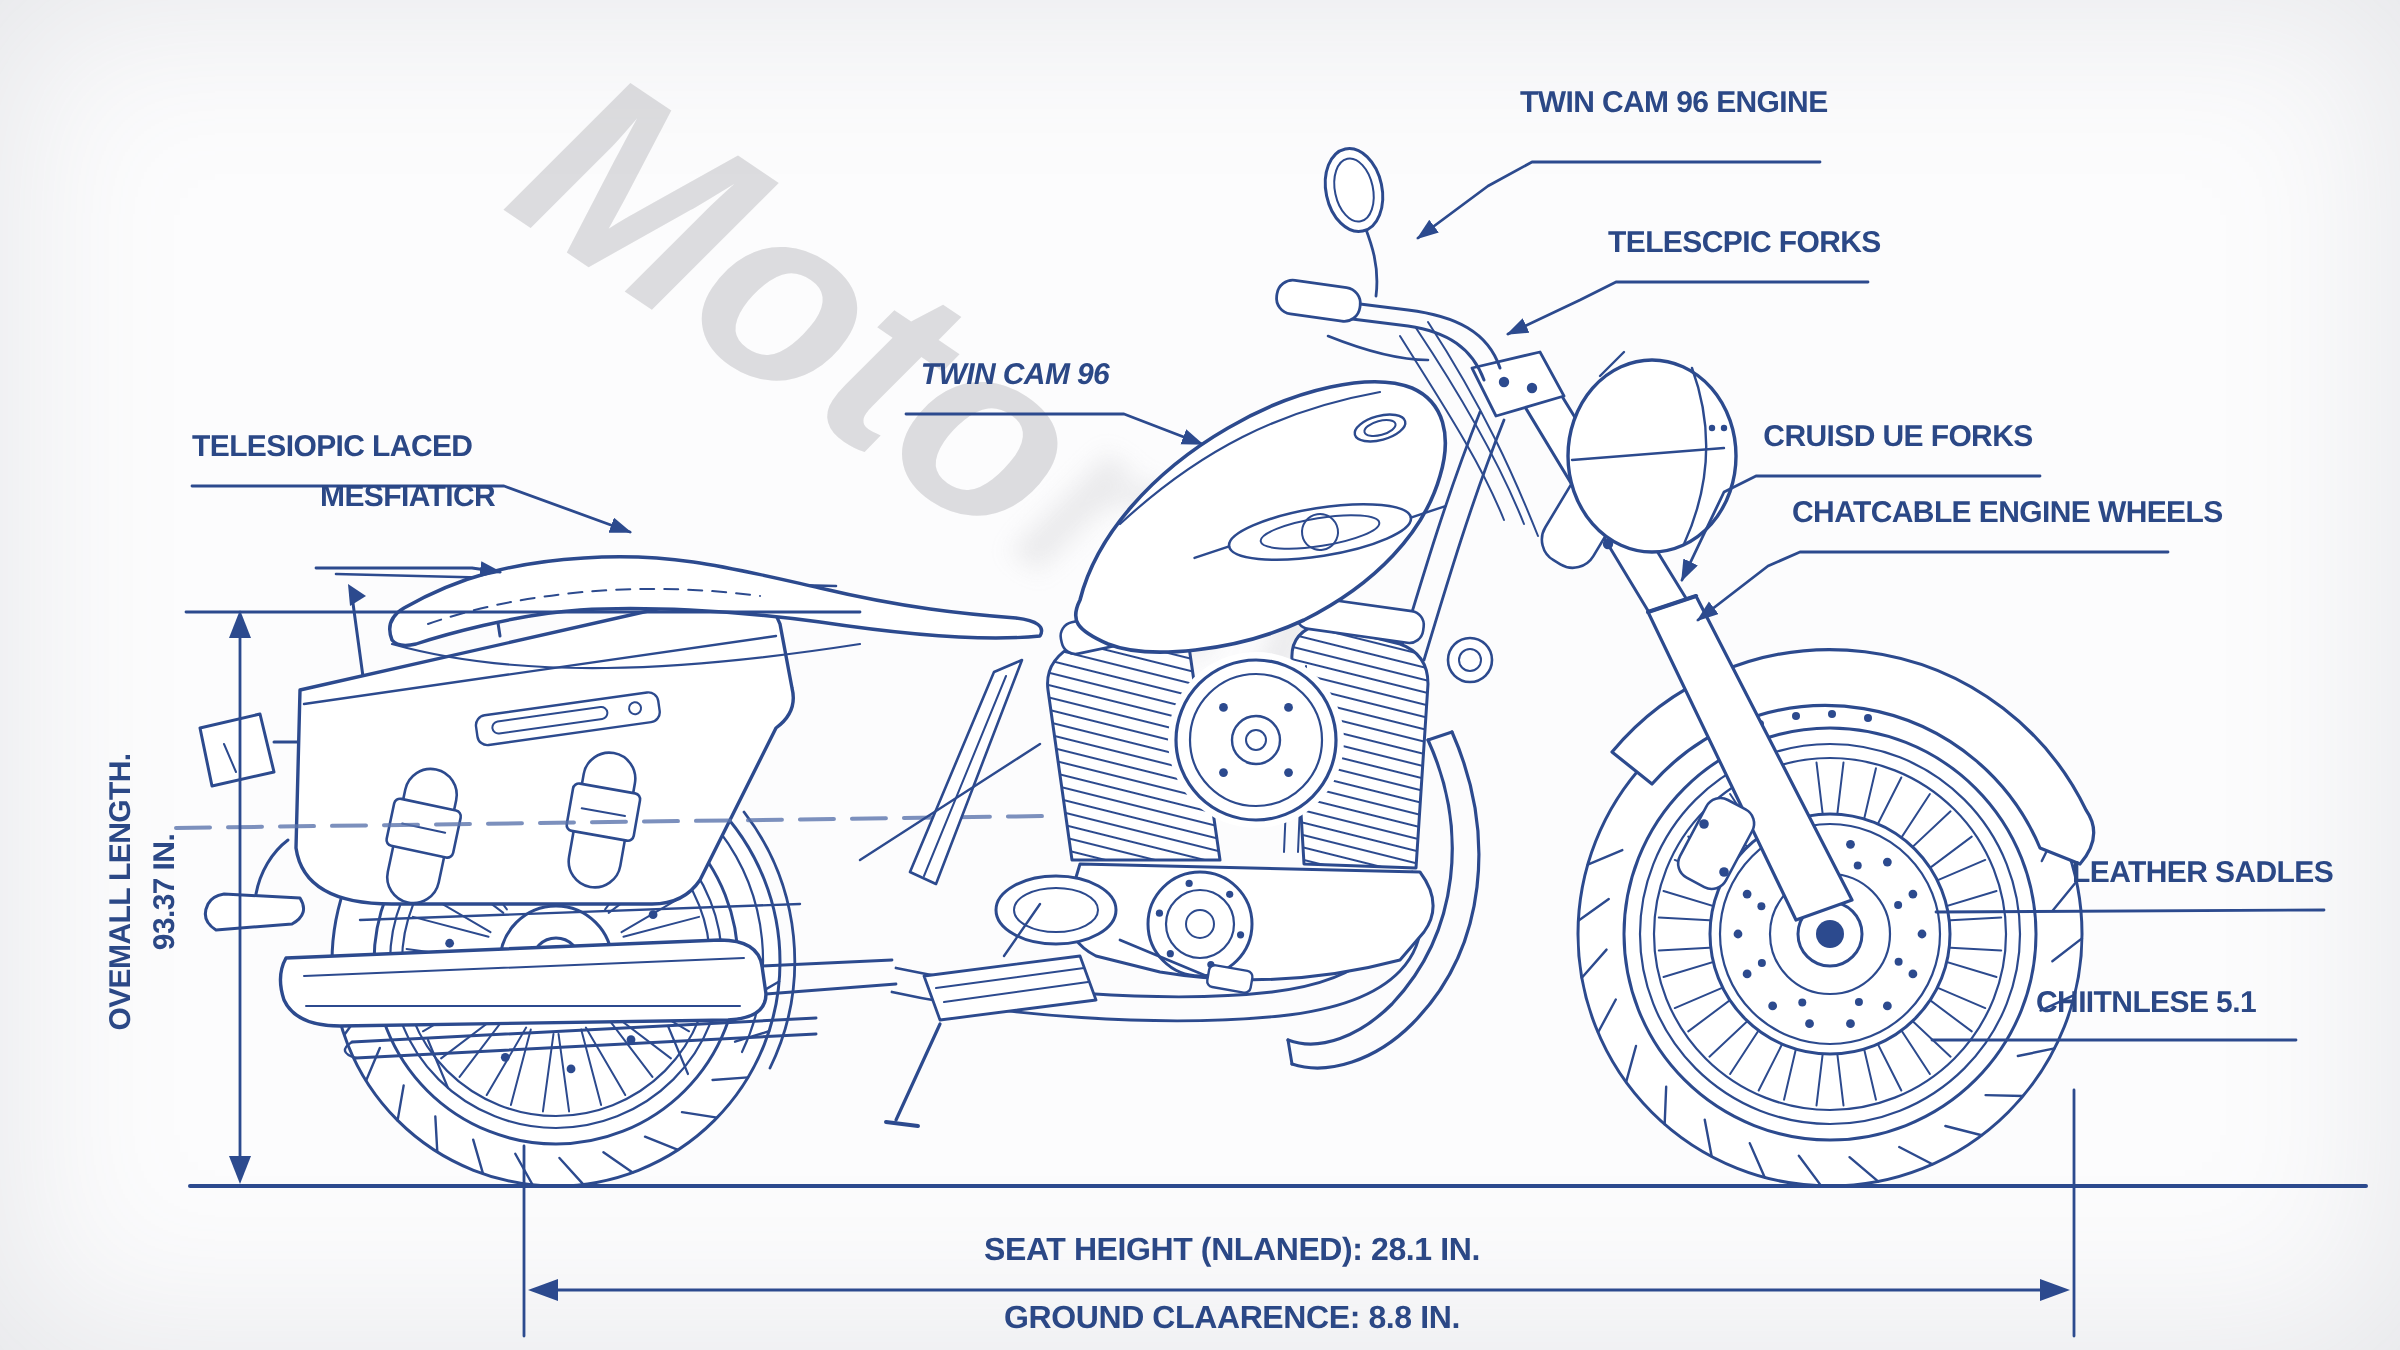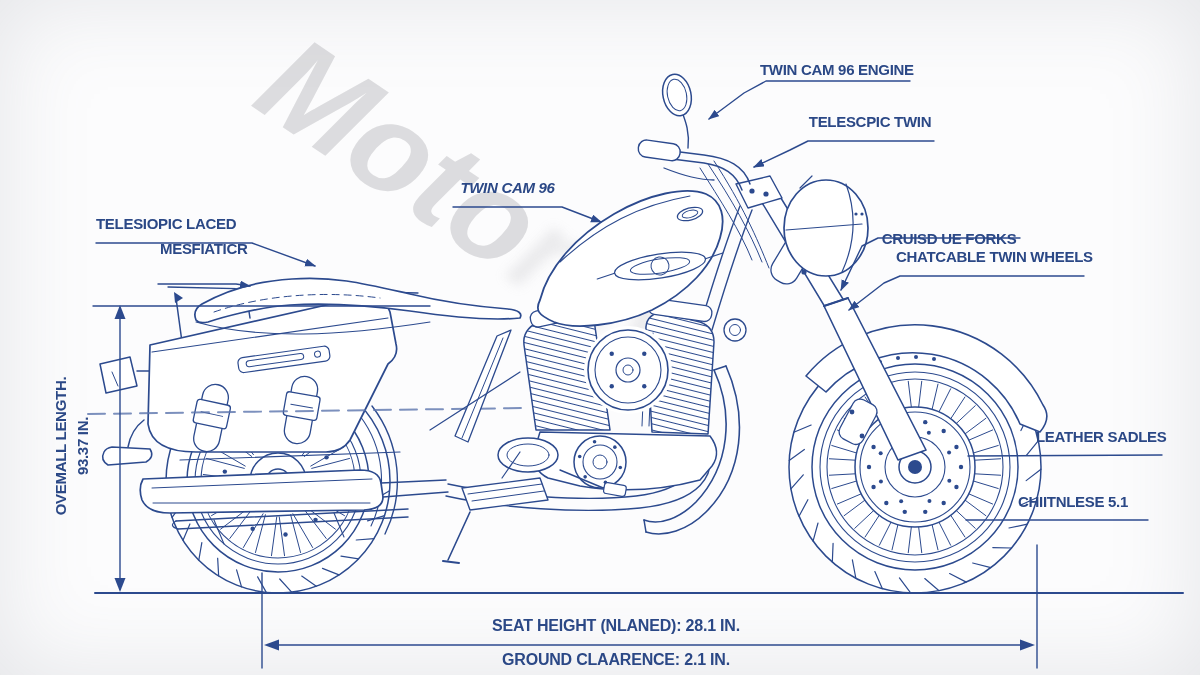--- a/index.html
+++ b/index.html
@@ -428,29 +428,29 @@
       <path d="M 96,243 L 252,243 L 315,266" marker-end="url(#arr)"></path>
       <path d="M 158,284 L 236,284 L 250,286" marker-end="url(#arr)"></path>
       <path d="M 1020,238 L 878,238 L 862,246 L 841,290" marker-end="url(#arr)"></path>
       <path d="M 1084,276 L 900,276 L 884,283 L 849,310" marker-end="url(#arr)"></path>
       <path d="M 1162,455 L 968,456"></path>
       <path d="M 1148,520 L 966,520"></path>
     </g>
   </g>
 </svg>
 
-<div class="lbl center" style="left:760px;top:61px;width:152px;">TWIN CAM 96 ENGINE</div>
-<div class="lbl center" style="left:804px;top:113px;width:132px;">TELESCPIC TWIN</div>
+<div class="lbl center" style="left:760px;top:43px;width:152px;">TWIN CAM 96 ENGINE</div>
+<div class="lbl center" style="left:804px;top:113px;width:132px;">TELESCPIC FORKS</div>
 <div class="lbl center" style="left:450px;top:179px;width:115px;font-style:italic;">TWIN CAM 96</div>
 <div class="lbl" style="left:96px;top:215px;">TELESIOPIC LACED</div>
 <div class="lbl" style="left:160px;top:240px;">MESFIATICR</div>
-<div class="lbl center" style="left:876px;top:210px;width:146px;margin-top:20px;">CRUISD UE FORKS</div>
-<div class="lbl center" style="left:896px;top:248px;width:190px;">CHATCABLE TWIN WHEELS</div>
+<div class="lbl center" style="left:876px;top:210px;width:146px;">CRUISD UE FORKS</div>
+<div class="lbl center" style="left:896px;top:248px;width:190px;">CHATCABLE ENGINE WHEELS</div>
 <div class="lbl" style="left:1036px;top:428px;">LEATHER SADLES</div>
 <div class="lbl" style="left:1018px;top:493px;">CHIITNLESE 5.1</div>
 
 <div class="vlabel">
   <span>OVEMALL LENGTH.</span>
   <span>93.37 IN.</span>
 </div>
 
 <div class="lbl big center" style="left:416px;top:617px;width:400px;">SEAT HEIGHT (NLANED): 28.1 IN.</div>
-<div class="lbl big center" style="left:416px;top:651px;width:400px;">GROUND CLAARENCE: 2.1 IN.</div>
+<div class="lbl big center" style="left:416px;top:651px;width:400px;">GROUND CLAARENCE: 8.8 IN.</div>
 
 </body></html>

